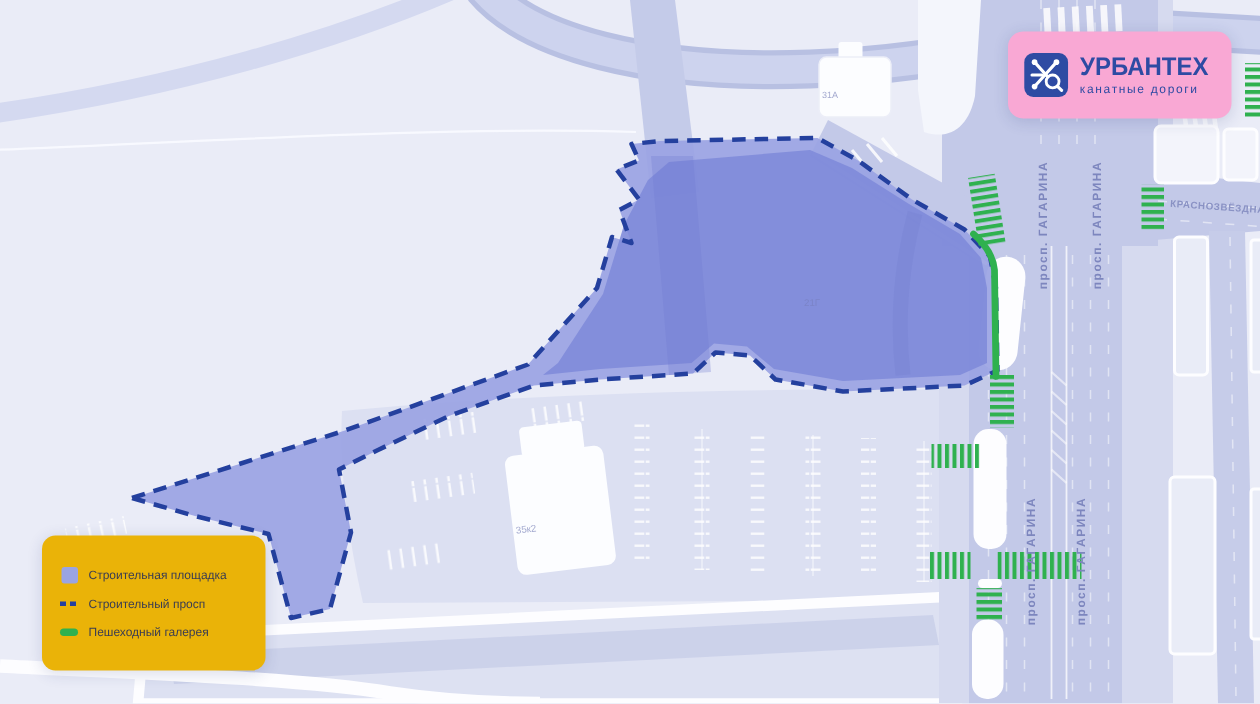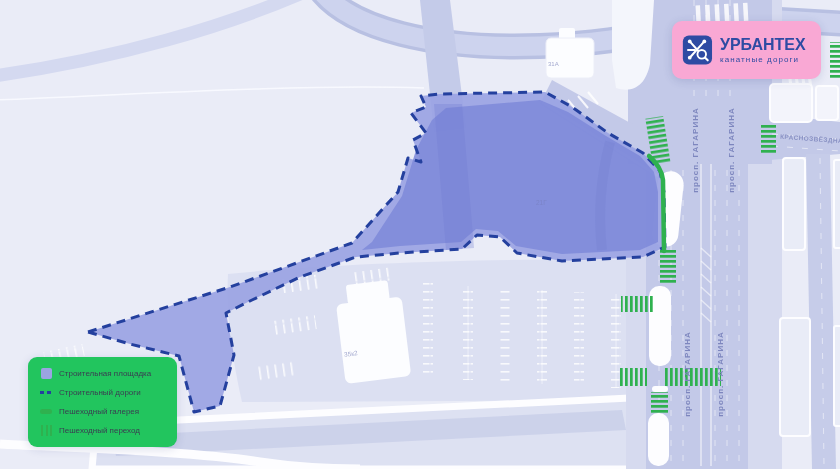--- a/index.html
+++ b/index.html
@@ -4,21 +4,21 @@
 <style>
   html,body{margin:0;padding:0;background:#eaecf7;}
   #stage{position:relative;width:840px;height:469px;overflow:hidden;
          font-family:"Liberation Sans",sans-serif;background:#eaecf7;}
   #map-svg{position:absolute;left:0;top:0;}
   .street-label{position:absolute;color:#7d86be;font-size:8px;font-weight:bold;
                 letter-spacing:1px;text-align:center;white-space:nowrap;}
   .street-label.vert{width:110px;height:12px;transform:rotate(-90deg);}
   .bldg-label{position:absolute;color:#a3a9cf;font-size:6.5px;white-space:nowrap;}
   
-  .legend{position:absolute;left:28px;top:357px;width:149px;height:90px;background:#22c55e;
+  .legend{position:absolute;left:28px;top:357px;width:149px;height:90px;background:#eab308;
           border-radius:9px;box-shadow:0 2px 10px rgba(40,50,120,.16);
           display:flex;flex-direction:column;justify-content:center;padding:0 0 0 12px;
           box-sizing:border-box;gap:7px;}
   .legend-row{display:flex;align-items:center;gap:7px;}
   .legend-row .txt{font-size:8px;color:#3b3d52;}
   .sw{width:12px;height:12px;flex:0 0 auto;display:flex;align-items:center;justify-content:center;}
   .sw-area{width:11px;height:11px;background:#9aa4e2;border-radius:2px;}
   .sw-dash{width:13px;height:3px;background:repeating-linear-gradient(90deg,#24409e 0 4px,transparent 4px 7px);}
   .sw-green{width:12px;height:5px;background:#2fb14f;border-radius:2.5px;}
   .sw-stripe{width:11px;height:11px;background:repeating-linear-gradient(90deg,#2fb14f 0 2px,transparent 2px 4.5px);}
@@ -230,33 +230,27 @@
   <div class="legend-row">
     <span class="sw">
           <span class="sw-area"></span>
         </span>
     <span class="txt">Строительная площадка</span>
   </div>
   <div class="legend-row">
     <span class="sw">
           <span class="sw-dash"></span>
         </span>
-    <span class="txt">Строительный дороги</span>
+    <span class="txt">Строительный просп</span>
   </div>
   <div class="legend-row">
     <span class="sw">
           <span class="sw-green"></span>
         </span>
     <span class="txt">Пешеходный галерея</span>
-  </div>
-  <div class="legend-row">
-    <span class="sw">
-          <span class="sw-stripe"></span>
-        </span>
-    <span class="txt">Пешеходный переход</span>
   </div>
 </div>
 
 <div class="logo-card">
   <svg width="36" height="36" viewBox="0 0 36 36">
     <rect x="1" y="1" width="34" height="34" rx="7" fill="#2e4ba3"></rect>
     <g stroke="#ffffff" stroke-width="2.4" stroke-linecap="round">
       <line x1="9" y1="8" x2="26" y2="27"></line>
       <line x1="26" y1="8" x2="9" y2="27"></line>
       <line x1="7" y1="18" x2="15" y2="18"></line>

